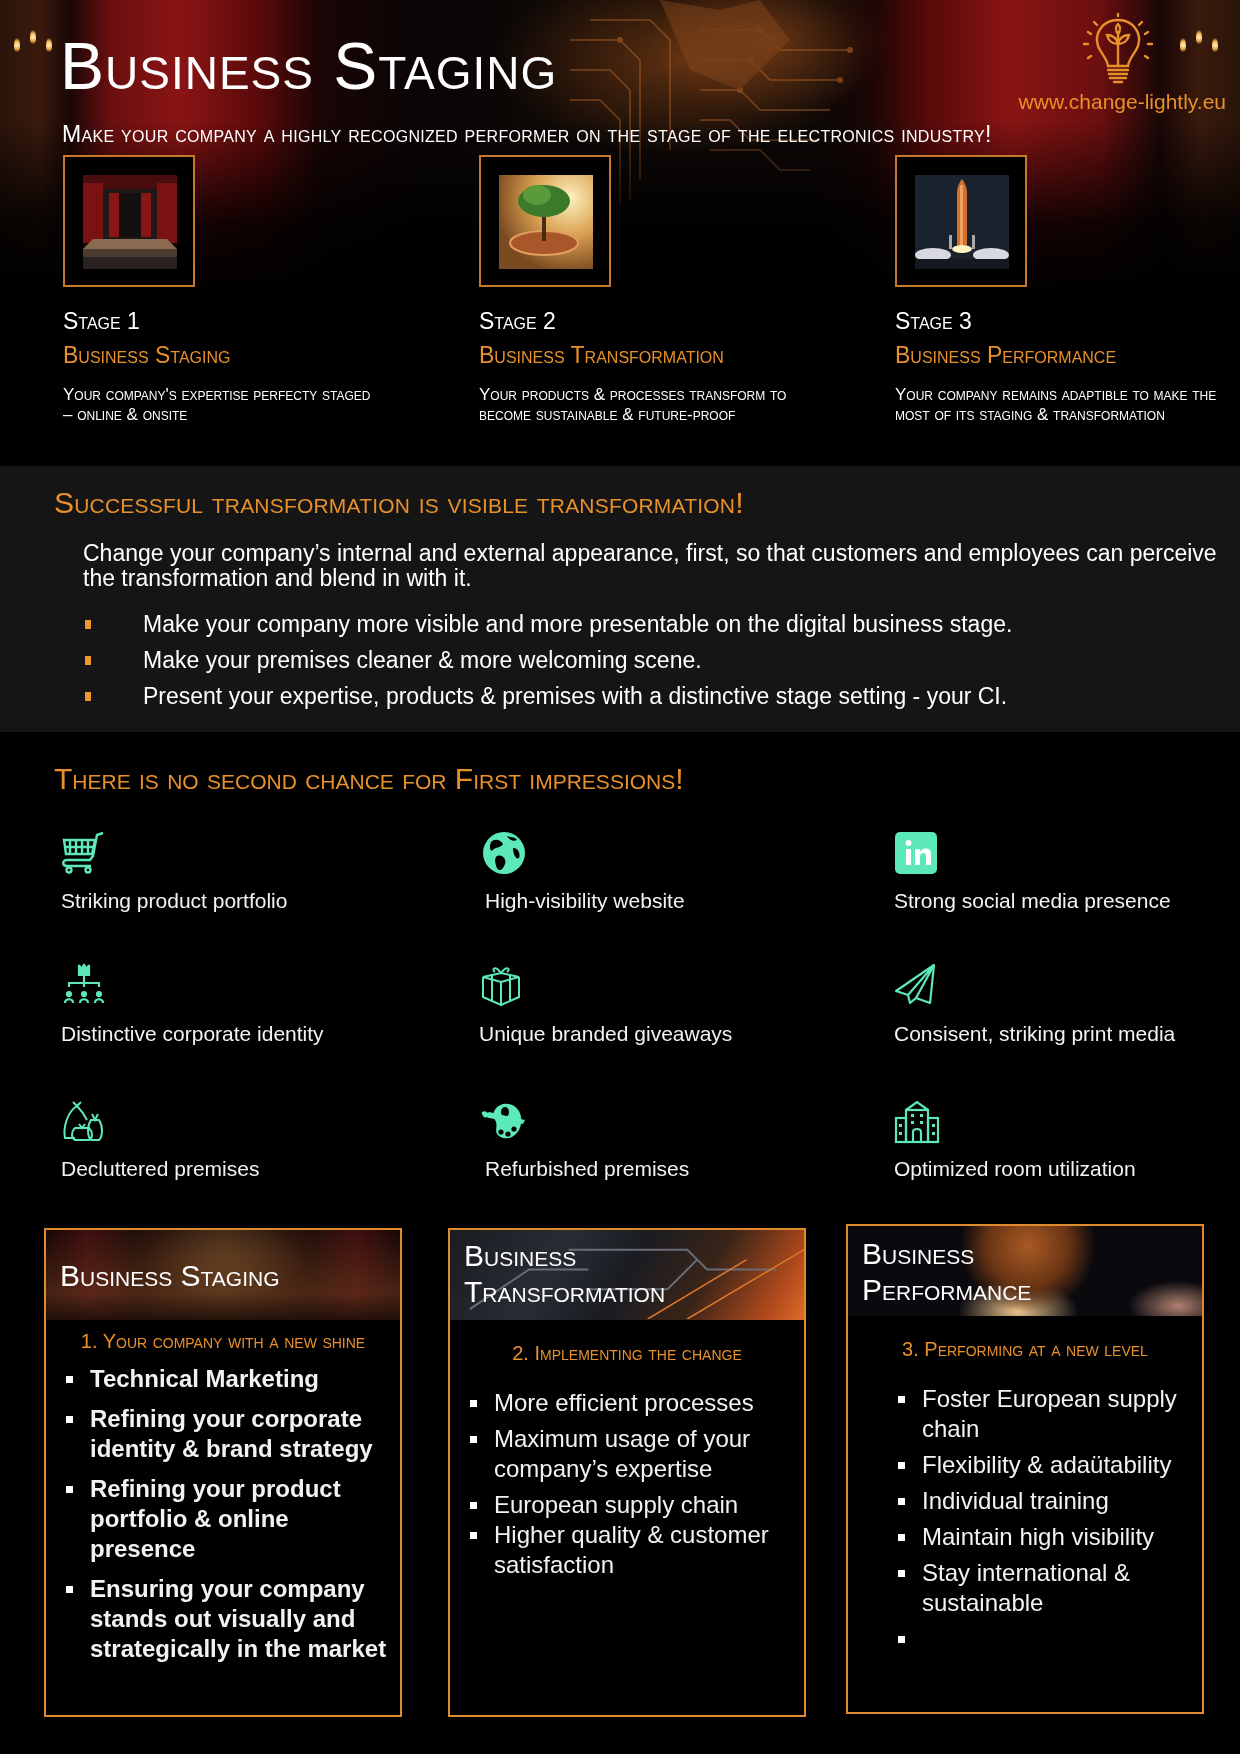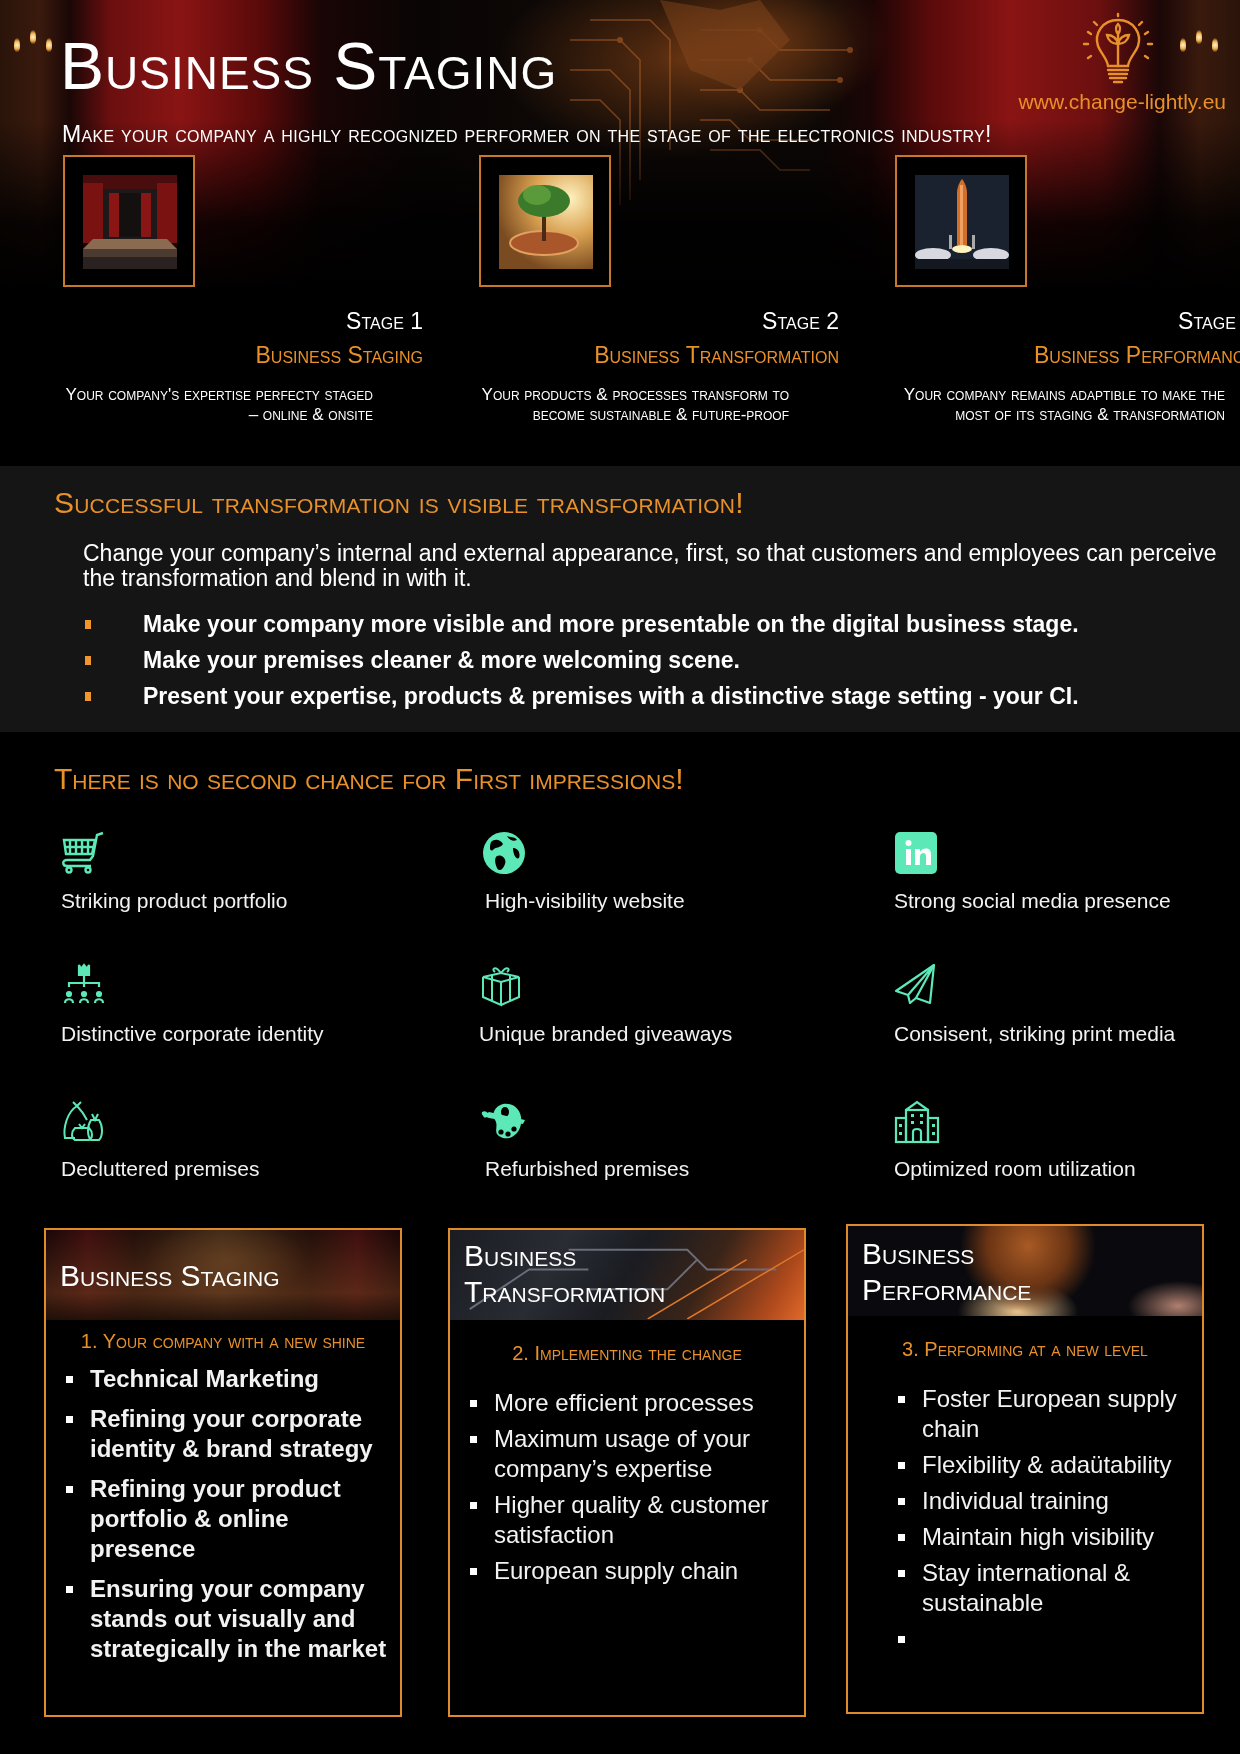--- a/index.html
+++ b/index.html
@@ -1,18 +1,18 @@
 <!DOCTYPE html>
 <html><head>
 <meta charset="utf-8">
 <style>
   * { box-sizing: border-box; margin: 0; padding: 0; }
   html, body { width: 1240px; height: 1754px; background: #000; overflow: hidden; }
   body { font-family: "Liberation Sans", sans-serif; color: #fff; position: relative; }
-  .sc { font-variant: small-caps; text-align: right; }
+  .sc { font-variant: small-caps; }
 
   
   .hero { position: absolute; left: 0; top: 0; width: 1240px; height: 466px; overflow: hidden;
     background:
       radial-gradient(ellipse 260px 140px at 680px 60px, rgba(160,80,25,0.55), rgba(0,0,0,0) 70%),
       radial-gradient(ellipse 170px 110px at 770px 40px, rgba(150,75,25,0.5), rgba(0,0,0,0) 70%),
       linear-gradient(90deg, #2a140a 0px, #3a1a0d 40px, #1a0706 70px, #6b0f0f 110px, #8a1414 180px, #5a0a0a 260px, #1a0505 320px, #0a0505 420px, #0d0806 540px, #0d0806 820px, #1a0505 870px, #5a0a0a 930px, #8a1414 1010px, #6b0f0f 1100px, #1a0707 1160px, #3a1a0d 1200px, #2a140a 1240px);
   }
   .hero-fade { position: absolute; left: 0; top: 120px; width: 1240px; height: 346px;
     background: linear-gradient(180deg, rgba(0,0,0,0) 0%, rgba(0,0,0,0.85) 30%, #000 50%, #000 100%); }
@@ -30,21 +30,21 @@
   .stage-frame { width: 132px; height: 132px; border: 2px solid #c8782a; background: #000; position: relative; }
   .stage-img { position: absolute; left: 18px; top: 18px; width: 94px; height: 94px; }
   .stage-label { margin-top: 20px; font-size: 23px; color: #fff; line-height: 28px; }
   .stage-name { margin-top: 6px; font-size: 23px; color: #e8902a; line-height: 28px; }
   .stage-desc { margin-top: 16px; font-size: 17px; line-height: 20px; color: #fff; width: 310px; }
 
   
   .success { position: absolute; left: 0; top: 466px; width: 1240px; height: 266px; background: #151515; }
   .success h2 { position: absolute; left: 54px; top: 20px; font-size: 30px; font-weight: 400; color: #e8902a; letter-spacing: 0.2px; }
   .success .intro { position: absolute; left: 83px; top: 75px; width: 1140px; font-size: 23px; line-height: 25px; color: #fff; }
-  .success ul { position: absolute; left: 83px; top: 140px; list-style: none; font-weight: bold; }
+  .success ul { position: absolute; left: 83px; top: 140px; list-style: none; }
   .success li { font-size: 23px; line-height: 36px; position: relative; padding-left: 60px; }
   .success li .b { position: absolute; left: 2px; top: 14px; width: 6px; height: 9px; background: #f0962a; }
 
   
   .impr-title { position: absolute; left: 54px; top: 762px; font-size: 30px; color: #e8902a; }
   .feature { position: absolute; width: 380px; }
   .feature .ic { width: 46px; height: 46px; display: block; }
   .feature .lbl { margin-top: 12px; font-size: 21px; color: #f2f2f2; line-height: 26px; }
 
   
@@ -312,22 +312,22 @@
           <path d="M200 90 L300 30"></path>
         </g>
     </svg>
     <div class="card-title sc" style="top:8px;">Business</div>
     <div class="card-title sc" style="top:44px;">Transformation</div>
   </div>
   <div class="card-sub sc" style="margin-top:20px;">2. Implementing the change</div>
   <ul style="margin-top:22px;">
     <li style="margin-bottom:6px;"><span class="b"></span><span>More efficient processes</span></li>
     <li style="margin-bottom:6px;"><span class="b"></span><span>Maximum usage of your company’s expertise</span></li>
+    <li><span class="b"></span><span>European supply chain</span></li>
     <li style="margin-bottom:6px;"><span class="b"></span><span>Higher quality &amp; customer satisfaction</span></li>
-    <li><span class="b"></span><span>European supply chain</span></li>
   </ul>
 </div>
 
 <div class="card" style="left:846px;top:1224px;width:358px;height:490px;">
   <div class="card-head">
     <div class="card-head-bg" style="background: radial-gradient(ellipse 90px 90px at 180px 20px, #a85a24 0%, #6a3414 45%, rgba(0,0,0,0) 75%), radial-gradient(ellipse 60px 30px at 170px 85px, #f0c890, rgba(0,0,0,0)), radial-gradient(ellipse 50px 25px at 330px 80px, #b08070, rgba(0,0,0,0)), #0a0a0e;"></div>
     <div class="card-title sc" style="top:10px;">Business</div>
     <div class="card-title sc" style="top:46px;">Performance</div>
   </div>
   <div class="card-sub sc" style="margin-top:20px;">3. Performing at a new level</div>

